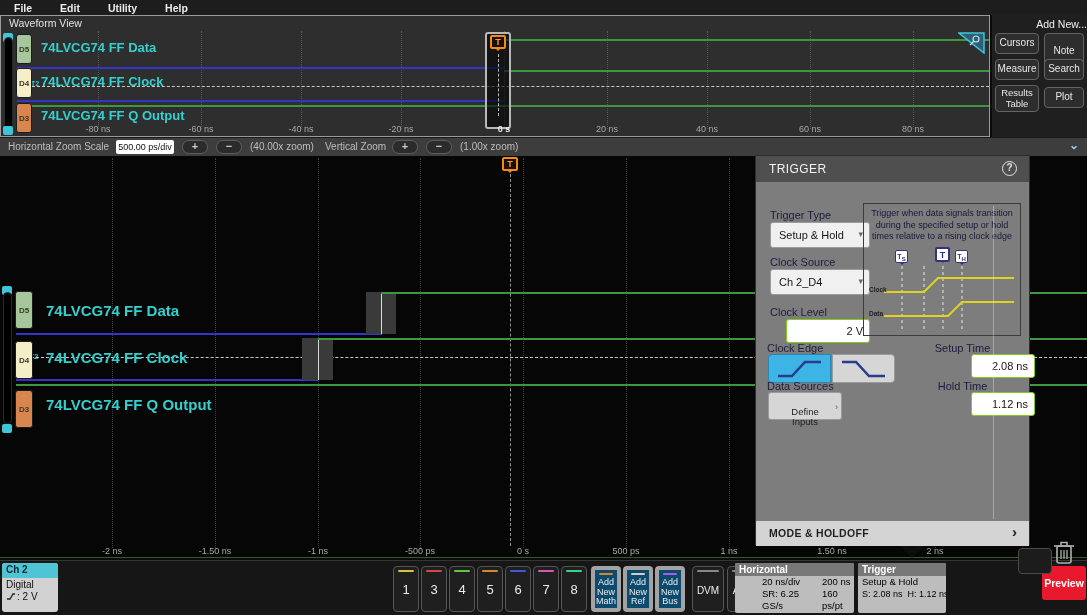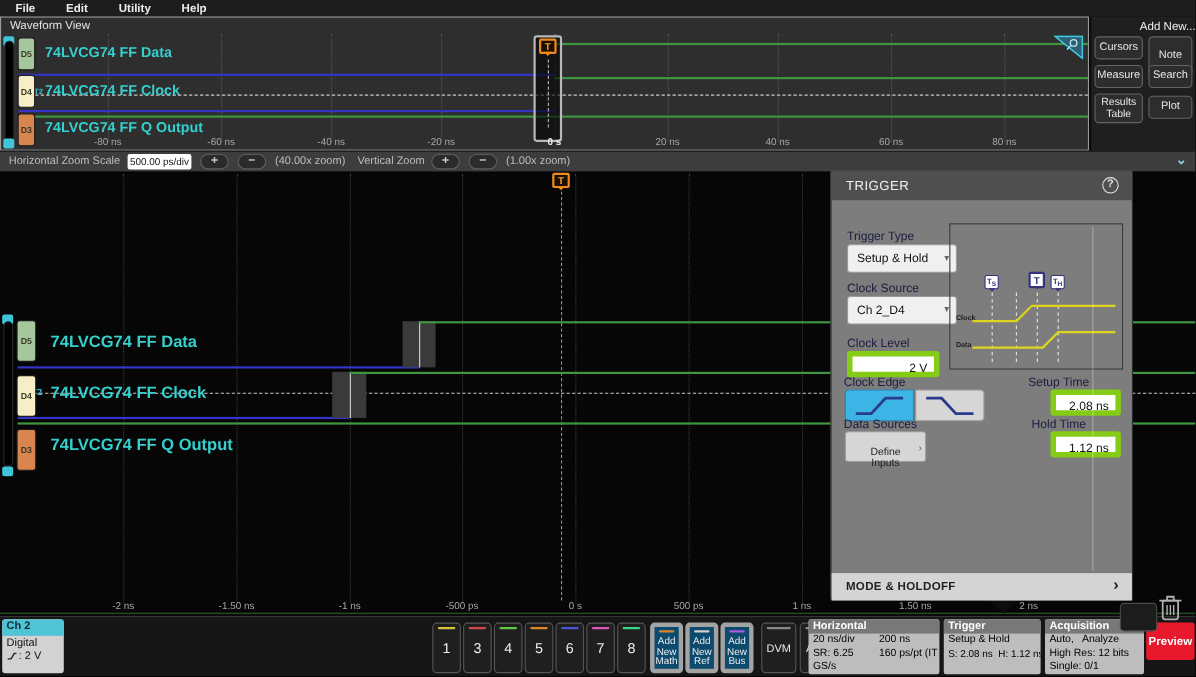--- a/index.html
+++ b/index.html
@@ -57,21 +57,21 @@
   #trigpanel { left:755px; top:155px; width:275px; height:390px; background:#7d7d7d; border:1px solid #2e2e2e; z-index:6; }
   #tp-titlebar { left:0; top:0; width:273px; height:26px; background:#4f4f4f; }
   #tp-title { left:13px; top:6px; font-size:12px; color:#f2f2f2; letter-spacing:0.4px; }
   #tp-help { position:absolute; right:12px; top:5px; width:15px; height:15px; border:1.5px solid #e3e3e3; border-radius:50%; color:#e3e3e3; font-size:10px; font-weight:bold; text-align:center; line-height:12px; }
   #tp-settings { left:0; top:26px; width:273px; height:22px; background:#616161; color:#f2f2f2; font-size:10.5px; font-weight:bold; padding:5px 0 0 13px; }
   .tp-label { position:absolute; color:#1c1c40; font-size:11px; white-space:nowrap; }
   .tp-label.right { text-align:center; }
   .tp-drop { position:absolute; width:100px; height:26px; background:#f0f0f0; border:1px solid #9b9b9b; border-radius:3px; }
   .tp-drop .val { position:absolute; left:8px; top:6px; font-size:11px; color:#141414; }
   .tp-drop .chev { position:absolute; right:6px; top:6px; font-size:9px; color:#6a6a6a; }
-  .tp-field { position:absolute; height:24px; background:#fff; border:5px solid #84cc16; border-radius:3px; font-size:11px; color:#141414; text-align:right; padding:5px 6px 0 0; }
+  .tp-field { position:absolute; height:24px; background:#fff; border:1px solid #84cc16; border-radius:3px; font-size:11px; color:#141414; text-align:right; padding:5px 6px 0 0;margin-left:16px; }
   #tp-infobox { left:107px; top:47px; width:158px; height:133px; border:1px solid #3c3c3c; }
   #tp-desc { position:absolute; left:3px; top:4px; width:150px; font-size:9px; line-height:11.5px; color:#17173a; text-align:center; }
   .flag { position:absolute; background:#fdfdfd; border:1.5px solid #34347e; border-radius:2px; color:#34347e; font-weight:bold; text-align:center; z-index:2; }
   .flag::after { content:""; position:absolute; left:50%; top:100%; transform:translateX(-50%); border:3px solid transparent; border-top-color:#34347e; }
   .flag sub { font-size:6px; }
   .diag-label { position:absolute; font-size:6.5px; font-weight:bold; color:#1e1e1e; }
   .edgebtn { position:absolute; width:63px; height:29px; top:198px; }
   #edge-rise { left:12px; background:#3cb4e6; border-radius:4px 0 0 4px; border:1px solid #2a87b2; }
   #edge-fall { left:76px; background:#d6d6d6; border-radius:0 4px 4px 0; border:1px solid #9b9b9b; }
   #tp-define { left:12px; top:236px; width:74px; height:28px; background:#d6d6d6; border:1px solid #9b9b9b; border-radius:3px; font-size:9.5px; line-height:10.5px; color:#1e1e1e; text-align:center; white-space:pre-line; padding-top:3px; }
@@ -93,21 +93,21 @@
   .chbtn { position:absolute; top:5px; width:26px; height:46px; background:#1f1f1f; border:1px solid #565656; border-radius:4px; }
   .stripe { position:absolute; left:4px; right:4px; top:3px; height:2px; border-radius:1px; background:#888; }
   .chbtn-label { position:absolute; left:0; right:0; top:15px; text-align:center; font-size:13px; color:#ececec; }
   .addbtn { position:absolute; top:5px; width:30px; height:46px; background:#0c4a6e; border:4px solid #a3a3a3; border-radius:4px; }
   .addbtn-label { position:absolute; left:0; right:0; top:8px; text-align:center; font-size:9px; line-height:9.5px; color:#ececec; white-space:pre-line; }
   .utilbtn { position:absolute; top:5px; width:32px; height:46px; background:#1f1f1f; border:1px solid #565656; border-radius:4px; }
   .utilbtn-label { position:absolute; left:0; right:0; top:18px; text-align:center; font-size:10px; color:#ececec; }
   .info-badge { position:absolute; top:2px; background:#bdbdbd; border-radius:2px; overflow:hidden; }
   .ib-head { height:13px; background:#787878; color:#fff; font-size:10px; font-weight:bold; padding:0 0 0 4px; line-height:13px; }
   .ib-row { display:flex; padding-left:4px; font-size:9.5px; color:#000; line-height:12px; }
-  .ib-c1 { flex:0 0 60px; }
+  .ib-c1 { flex:0 0 60px;margin-left:23px; }
   .ib-line { padding-left:4px; font-size:9.5px; color:#000; line-height:12px; white-space:pre; }
   #preview { left:1042px; top:5px; width:44px; height:34px; background:#e8192c; border-radius:3px; color:#fff; font-size:10.5px; font-weight:bold; text-align:center; line-height:34px; }
 </style>
 </head>
 <body>
 
 <div id="screen">
 
   <div id="menubar" class="abs">
     <span class="menu-item">File</span>
@@ -258,20 +258,21 @@
     <div class="tp-label" style="left:14px;top:100px">Clock Source</div>
     <div class="tp-drop" style="left:14px;top:113px">
       <span class="val">Ch 2_D4</span>
       <span class="chev">▾</span>
     </div>
 
     <div class="tp-label" style="left:14px;top:150px">Clock Level</div>
     <div class="tp-field" style="left:14px;top:163px;width:84px">2 V</div>
 
     <div id="tp-infobox" class="abs">
+      <div id="tp-desc">Trigger when data signals transition during the specified setup or hold times relative to a rising clock edge</div>
 
       <div class="flag" style="left:31px;top:46px;width:13px;height:13px;font-size:7px;line-height:11px">
         <span>T</span><sub>S</sub>
       </div>
       <div class="flag" style="left:71px;top:43px;width:15px;height:15px;font-size:9px;line-height:12px;border-width:2px">T</div>
       <div class="flag" style="left:91px;top:46px;width:13px;height:13px;font-size:7px;line-height:11px">
         <span>T</span><sub>H</sub>
       </div>
 
       <svg class="abs" style="left:0;top:60px" width="156" height="71">
@@ -414,23 +415,17 @@
         <span><span>50%</span></span>
       </div>
     </div>
 
     <div class="info-badge" style="left:858px;width:88px;height:50px">
       <div class="ib-head">Trigger</div>
       <div class="ib-line">Setup &amp; Hold</div>
       <div class="ib-line" style="font-size:9px">S: 2.08 ns  H: 1.12 ns</div>
     </div>
 
-    <div class="info-badge" style="left:950px;width:90px;height:50px">
-      <div class="ib-head">Acquisition</div>
-      <div class="ib-line">Auto,   Analyze</div>
-      <div class="ib-line">High Res: 12 bits</div>
-      <div class="ib-line">Single: 0/1</div>
-    </div>
 
     <div id="preview" class="abs" style="background: rgb(232, 25, 44);">Preview</div>
   </div>
 
 </div>
 
 </body></html>

